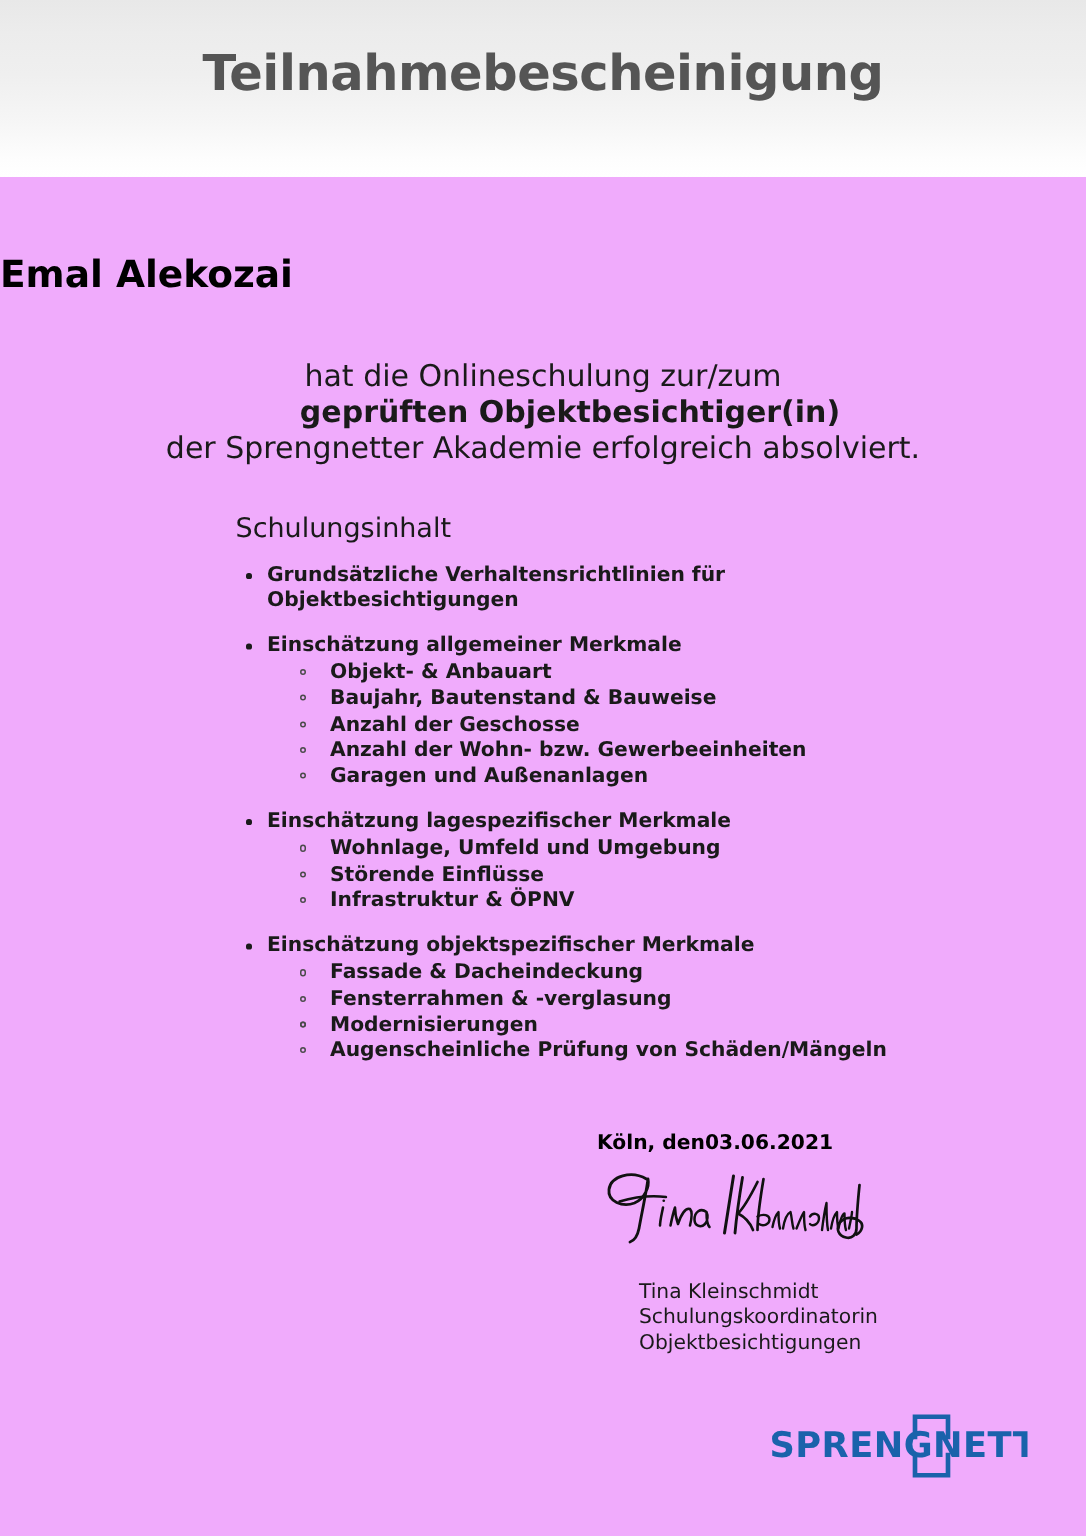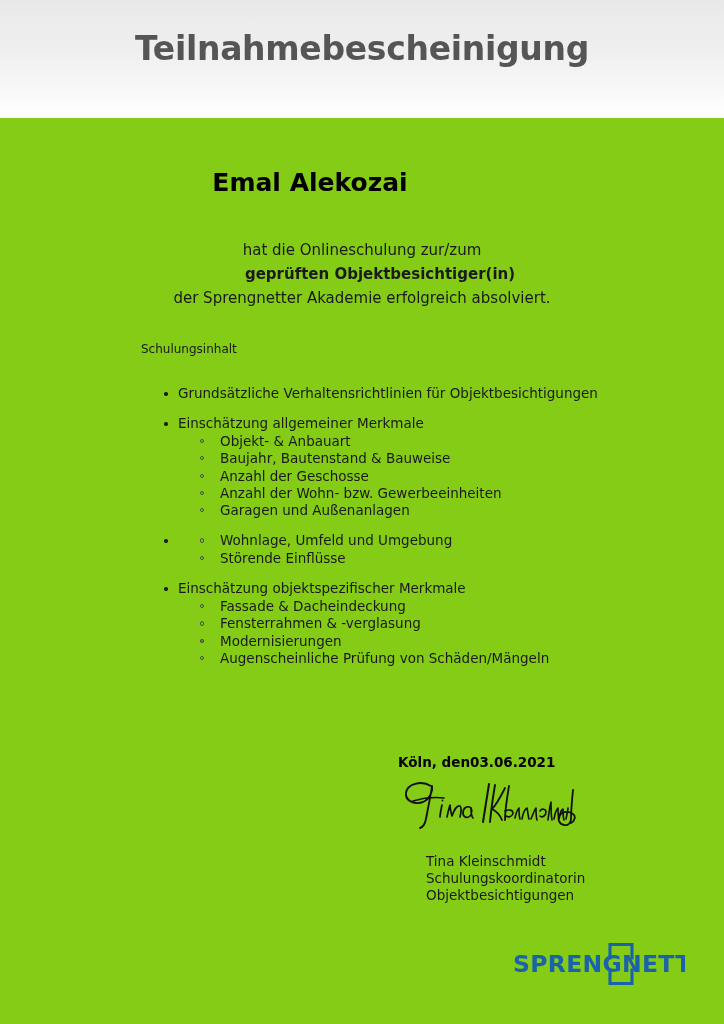--- a/index.html
+++ b/index.html
@@ -10,21 +10,21 @@
   }
   body {
     font-family: "DejaVu Sans", "Liberation Sans", sans-serif;
     color: #1a1a1a;
   }
   .page {
     position: relative;
     width: 724px;
     height: 1024px;
     overflow: hidden;
-    background: #84cc16;
+    background: #f0abfc;
     margin: 0 auto;
   }
 
   
   .header-band {
     position: absolute;
     left: 0;
     top: 0;
     width: 724px;
     height: 118px;
@@ -48,52 +48,52 @@
     color: #555555;
     font-family: "DejaVu Sans", "Liberation Sans", sans-serif;
   }
 
   
   .recipient {
     position: absolute;
     left: 0;
     top: 168px;
     width: 620px;
+    font-size: 25px;
+    font-weight: bold;
+    color: #000000;
+  }
+  .intro {
+    position: absolute;
+    left: 0;
+    top: 238px;
+    width: 724px;
     text-align: center;
-    font-size: 25px;
-    font-weight: bold;
-    color: #000000;
-  }
-  .intro {
-    position: absolute;
-    left: 0;
-    top: 238px;
-    width: 724px;
+    font-size: 20px;
+    line-height: 24px;
+    color: #1a1a1a;
+  }
+  .intro .strong { font-weight: bold; padding-left: 36px; }
+
+  
+  .section-heading {
+    position: absolute;
+    left: 157px;
+    top: 342px;
+    font-size: 18px;
+    color: #1a1a1a;
     text-align: center;
-    font-size: 15px;
-    line-height: 24px;
-    color: #1a1a1a;
-  }
-  .intro .strong { font-weight: bold; padding-left: 36px; }
-
-  
-  .section-heading {
+  }
+
+  .content-list {
     position: absolute;
     left: 141px;
-    top: 342px;
-    font-size: 12px;
-    color: #1a1a1a;
-    text-align: center;
-  }
-
-  .content-list {
-    position: absolute;
-    left: 141px;
-    top: 385px;
+    top: 375px;
     width: 500px;
+    font-weight: bold;
   }
   .group { margin-bottom: 13px; }
   .group:last-child { margin-bottom: 14px; }
 
   .l1 {
     position: relative;
     padding-left: 37px;
     font-size: 13.5px;
     line-height: 17px;
     color: #1a1a1a;
@@ -187,23 +187,24 @@
       </div>
       <div class="group">
         <div class="l1"><span class="dot"></span><span>Einschätzung allgemeiner Merkmale</span></div>
         <div class="l2"><span class="ring"></span><span>Objekt- &amp; Anbauart</span></div>
         <div class="l2"><span class="ring"></span><span>Baujahr, Bautenstand &amp; Bauweise</span></div>
         <div class="l2"><span class="ring"></span><span>Anzahl der Geschosse</span></div>
         <div class="l2"><span class="ring"></span><span>Anzahl der Wohn- bzw. Gewerbeeinheiten</span></div>
         <div class="l2"><span class="ring"></span><span>Garagen und Außenanlagen</span></div>
       </div>
       <div class="group">
-        <div class="l1"><span class="dot"></span></div>
+        <div class="l1"><span class="dot"></span><span>Einschätzung lagespezifischer Merkmale</span></div>
         <div class="l2"><span class="ring"></span><span>Wohnlage, Umfeld und Umgebung</span></div>
         <div class="l2"><span class="ring"></span><span>Störende Einflüsse</span></div>
+        <div class="l2"><span class="ring"></span><span>Infrastruktur &amp; ÖPNV</span></div>
       </div>
       <div class="group">
         <div class="l1"><span class="dot"></span><span>Einschätzung objektspezifischer Merkmale</span></div>
         <div class="l2"><span class="ring"></span><span>Fassade &amp; Dacheindeckung</span></div>
         <div class="l2"><span class="ring"></span><span>Fensterrahmen &amp; -verglasung</span></div>
         <div class="l2"><span class="ring"></span></div>
         <div class="l2"><span class="ring"></span><span>Modernisierungen</span></div>
         <div class="l2"><span class="ring"></span><span>Augenscheinliche Prüfung von Schäden/Mängeln</span></div>
       </div>
     </div>

